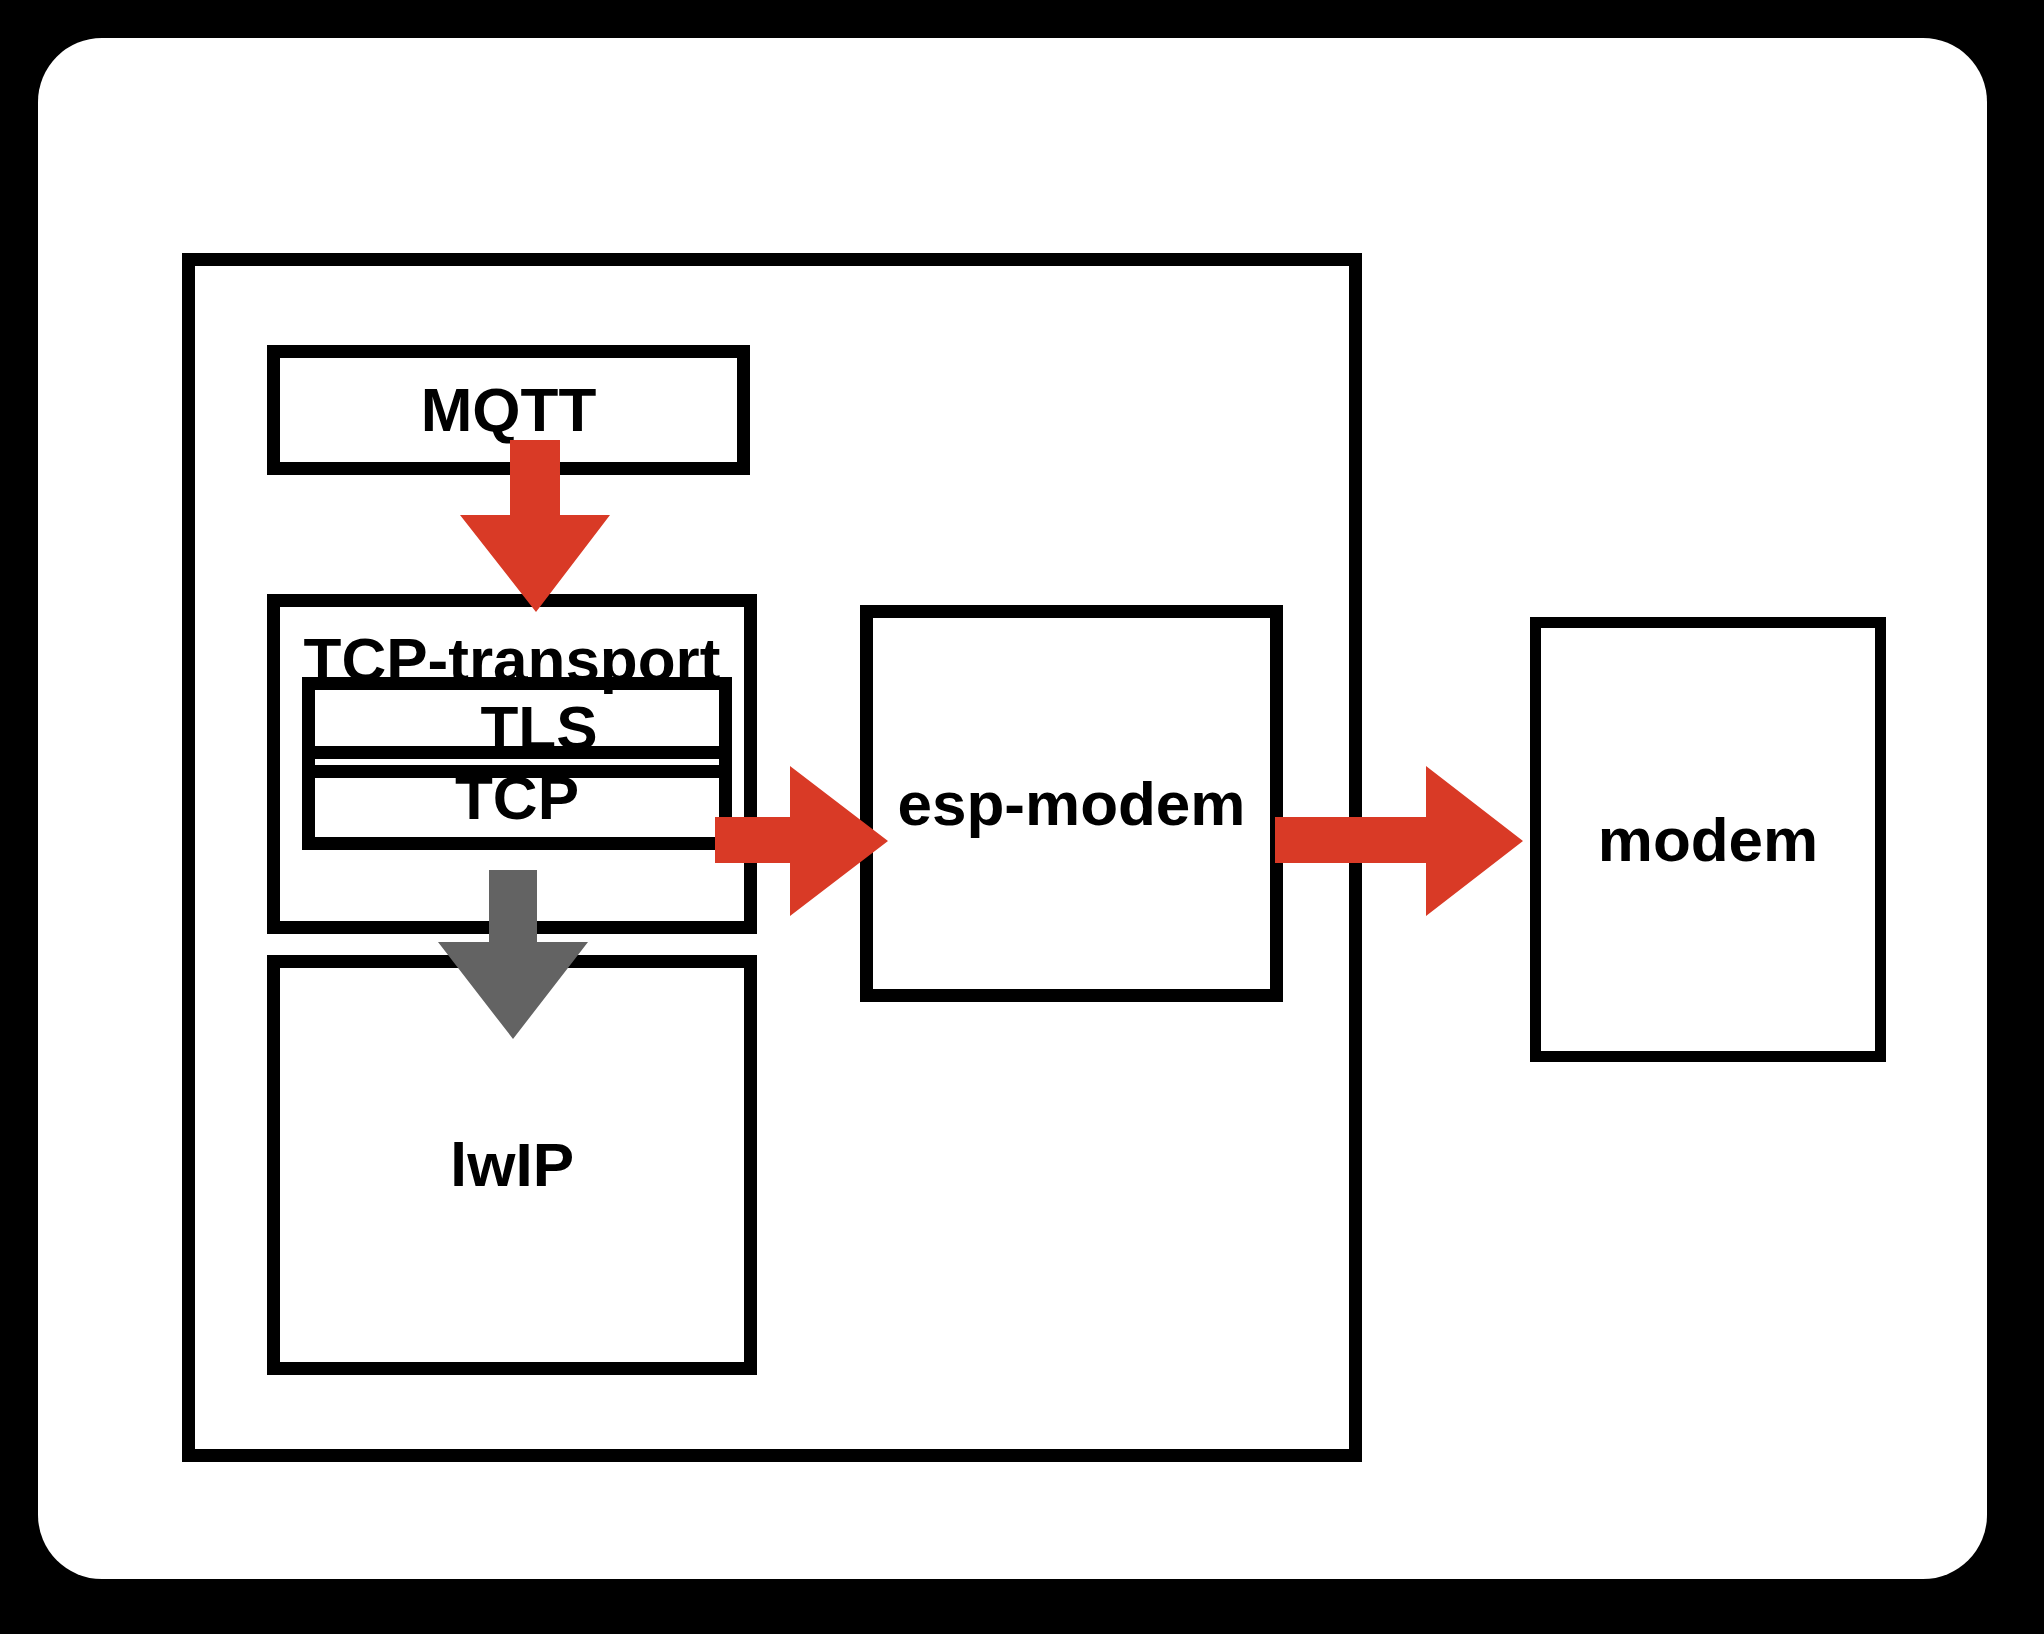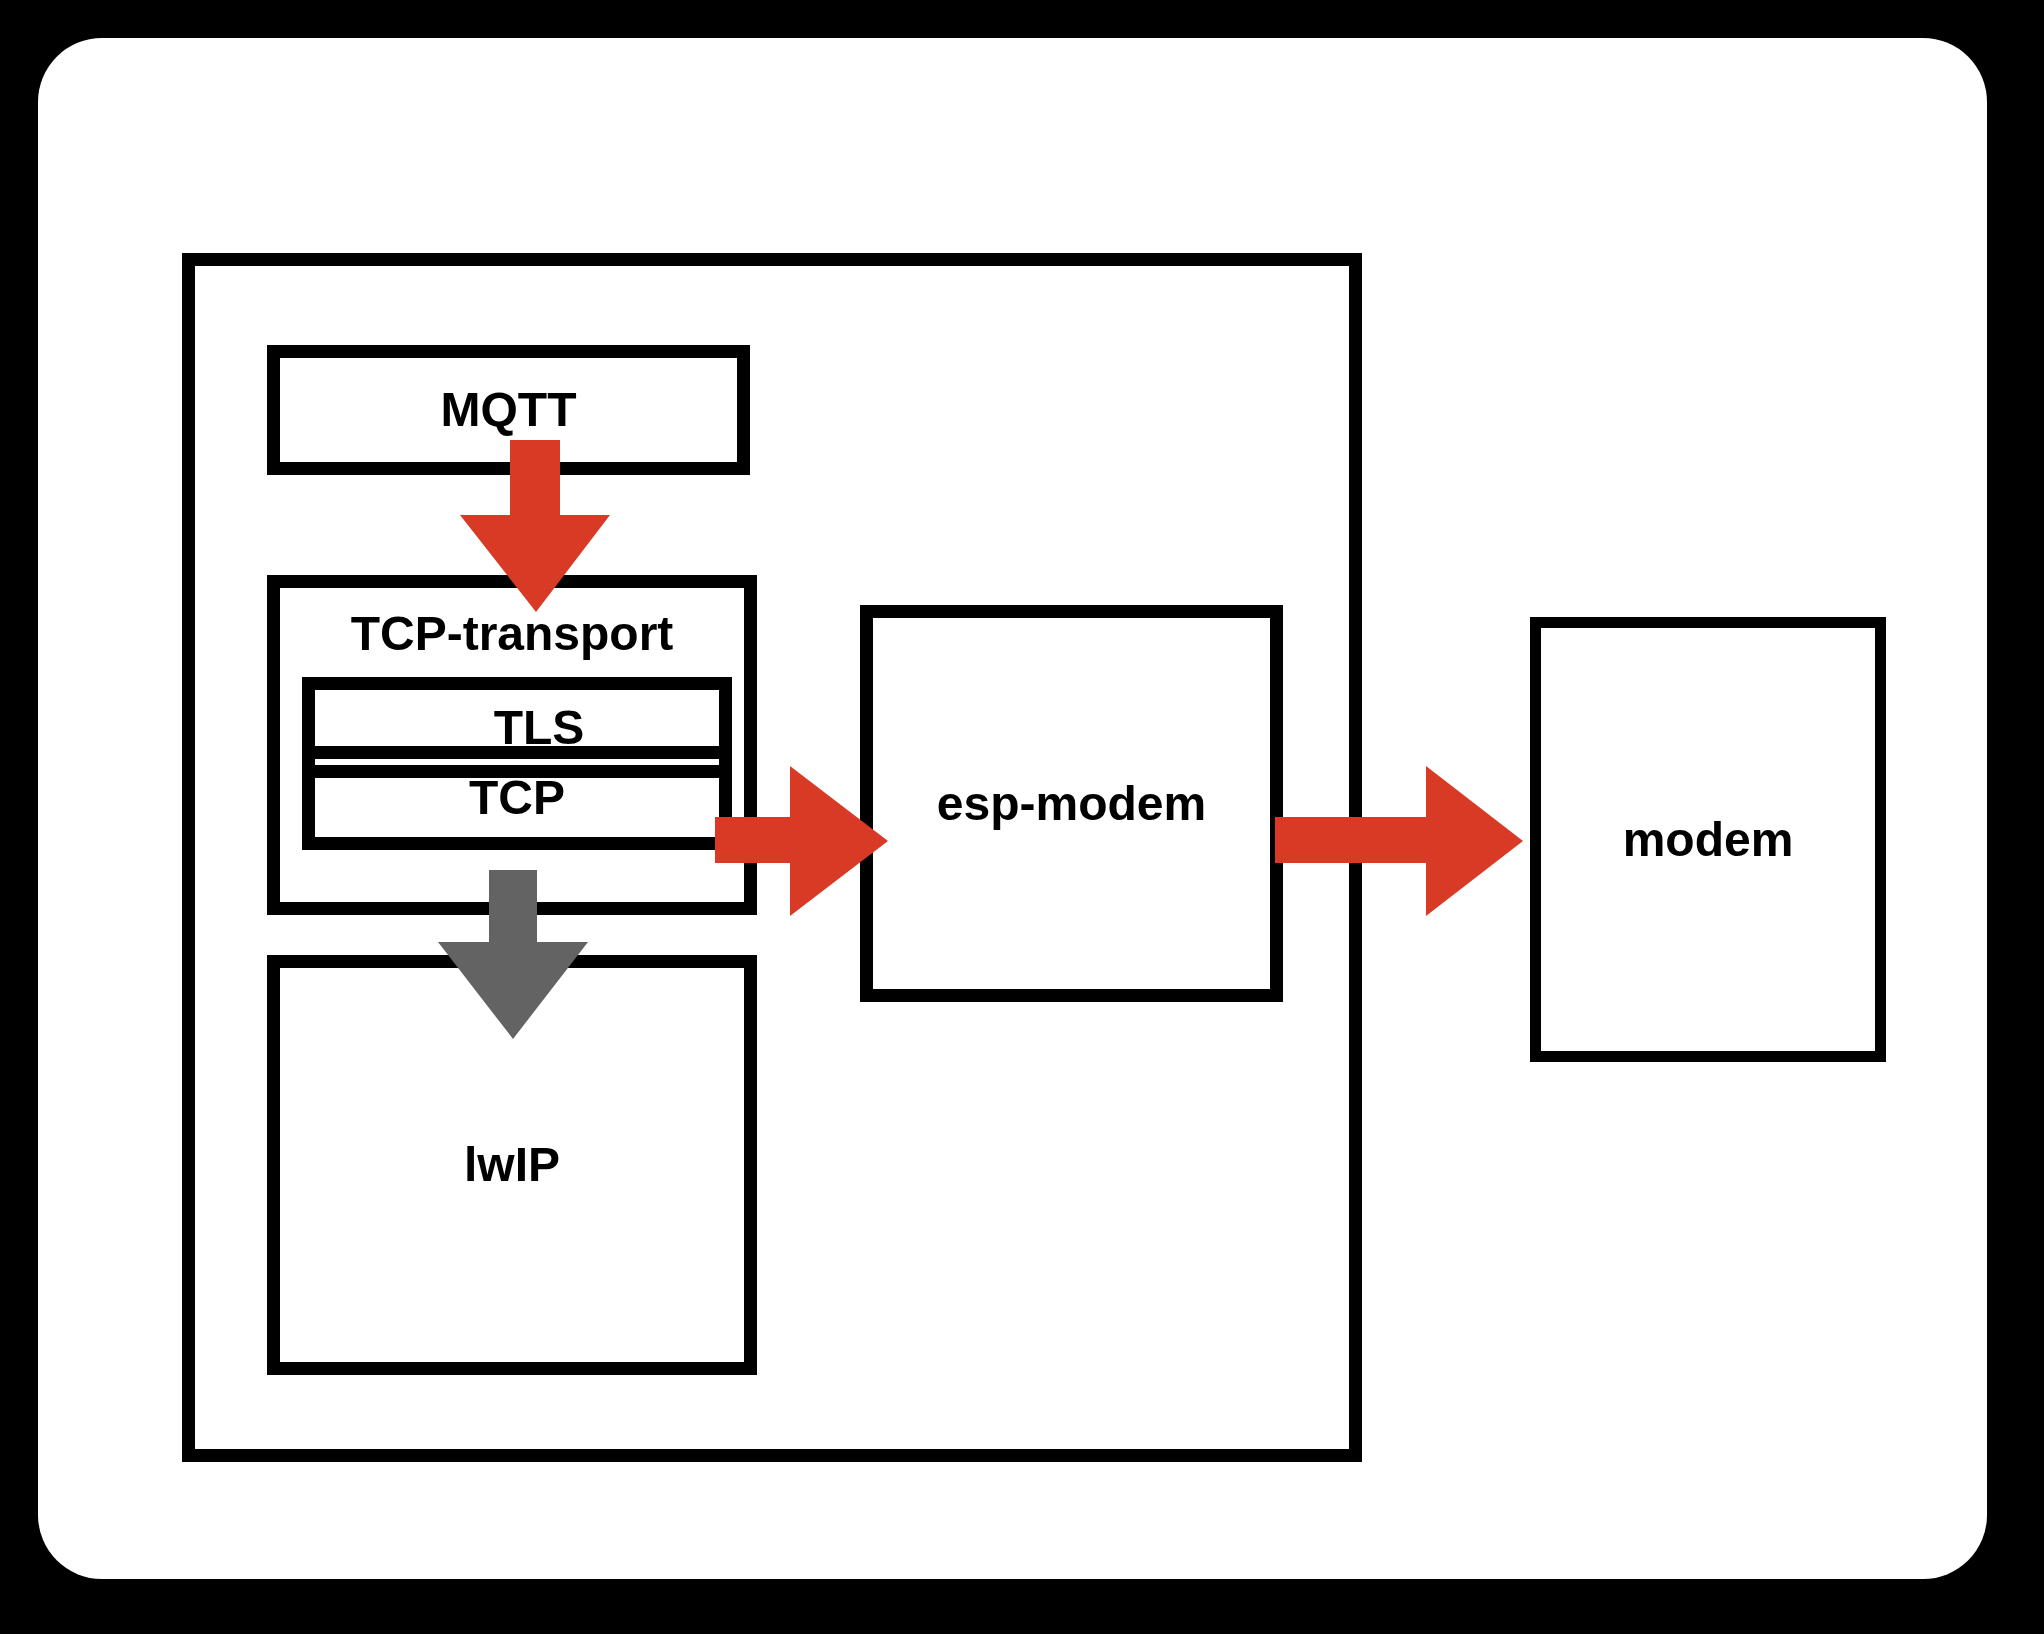--- a/index.html
+++ b/index.html
@@ -30,30 +30,30 @@
     position: absolute;
     box-sizing: border-box;
     border: 13px solid var(--line, #000);
     background: transparent;
     display: flex;
     align-items: center;
     justify-content: center;
   }
   .box .label {
     font-weight: bold;
-    font-size: 48px;
+    font-size: 62px;
     line-height: 1;
     color: var(--line, #000);
     white-space: nowrap;
     letter-spacing: 0;
   }
   
   .outer-box      { left: 182px;  top: 253px; width: 1180px; height: 1209px; }
   .mqtt-box       { left: 267px;  top: 345px; width: 483px;  height: 130px; }
-  .tcpt-box       { left: 267px;  top: 575px; width: 490px;  height: 340px;
+  .tcpt-box       { left: 267px;  top: 594px; width: 490px;  height: 340px;
                     align-items: flex-start; }
   .tcpt-box .label{ padding-top: 22px; }
   .tls-box        { left: 302px;  top: 677px; width: 430px;  height: 101px; padding-left: 44px; }
   .tcp-box        { left: 302px;  top: 746px; width: 430px;  height: 104px; }
   .lwip-box       { left: 267px;  top: 955px; width: 490px;  height: 420px; }
   .esp-box        { left: 860px;  top: 577px; width: 423px;  height: 397px; margin-top: 28px; }
   .modem-box      { left: 1530px; top: 617px; width: 356px;  height: 445px;
                     border-width: 11px; }
   .arrows-layer {
     position: absolute;

